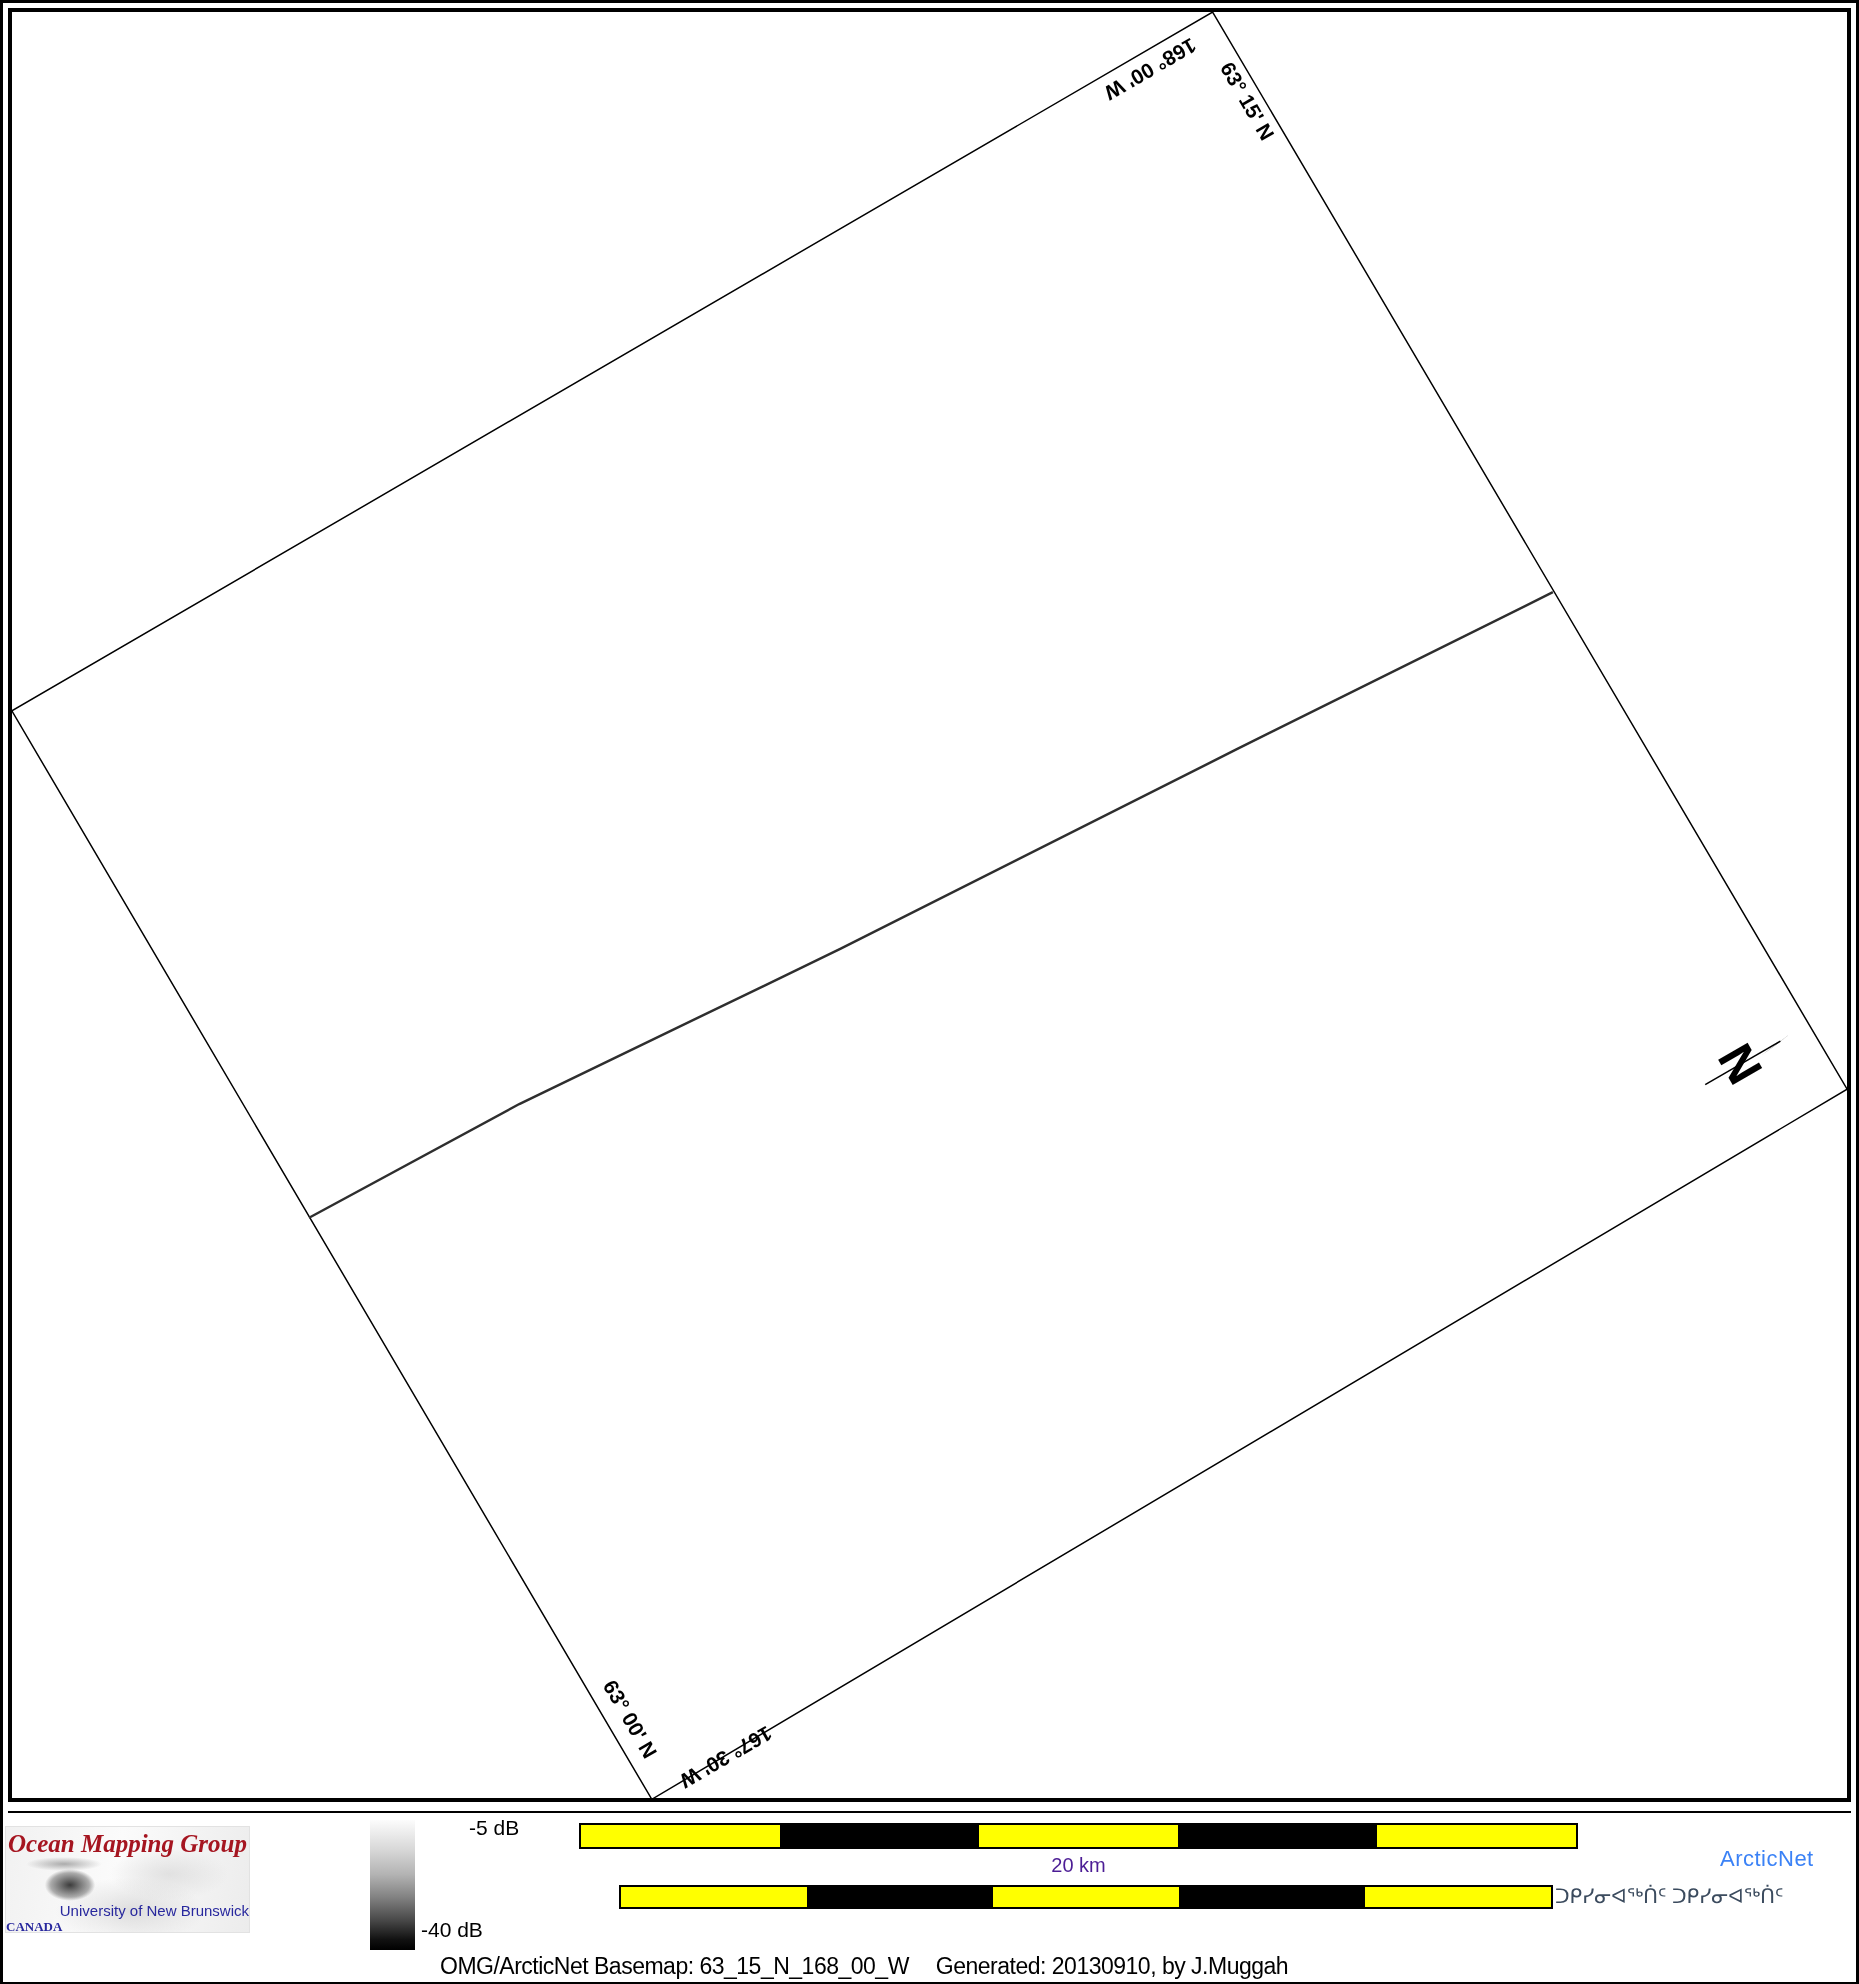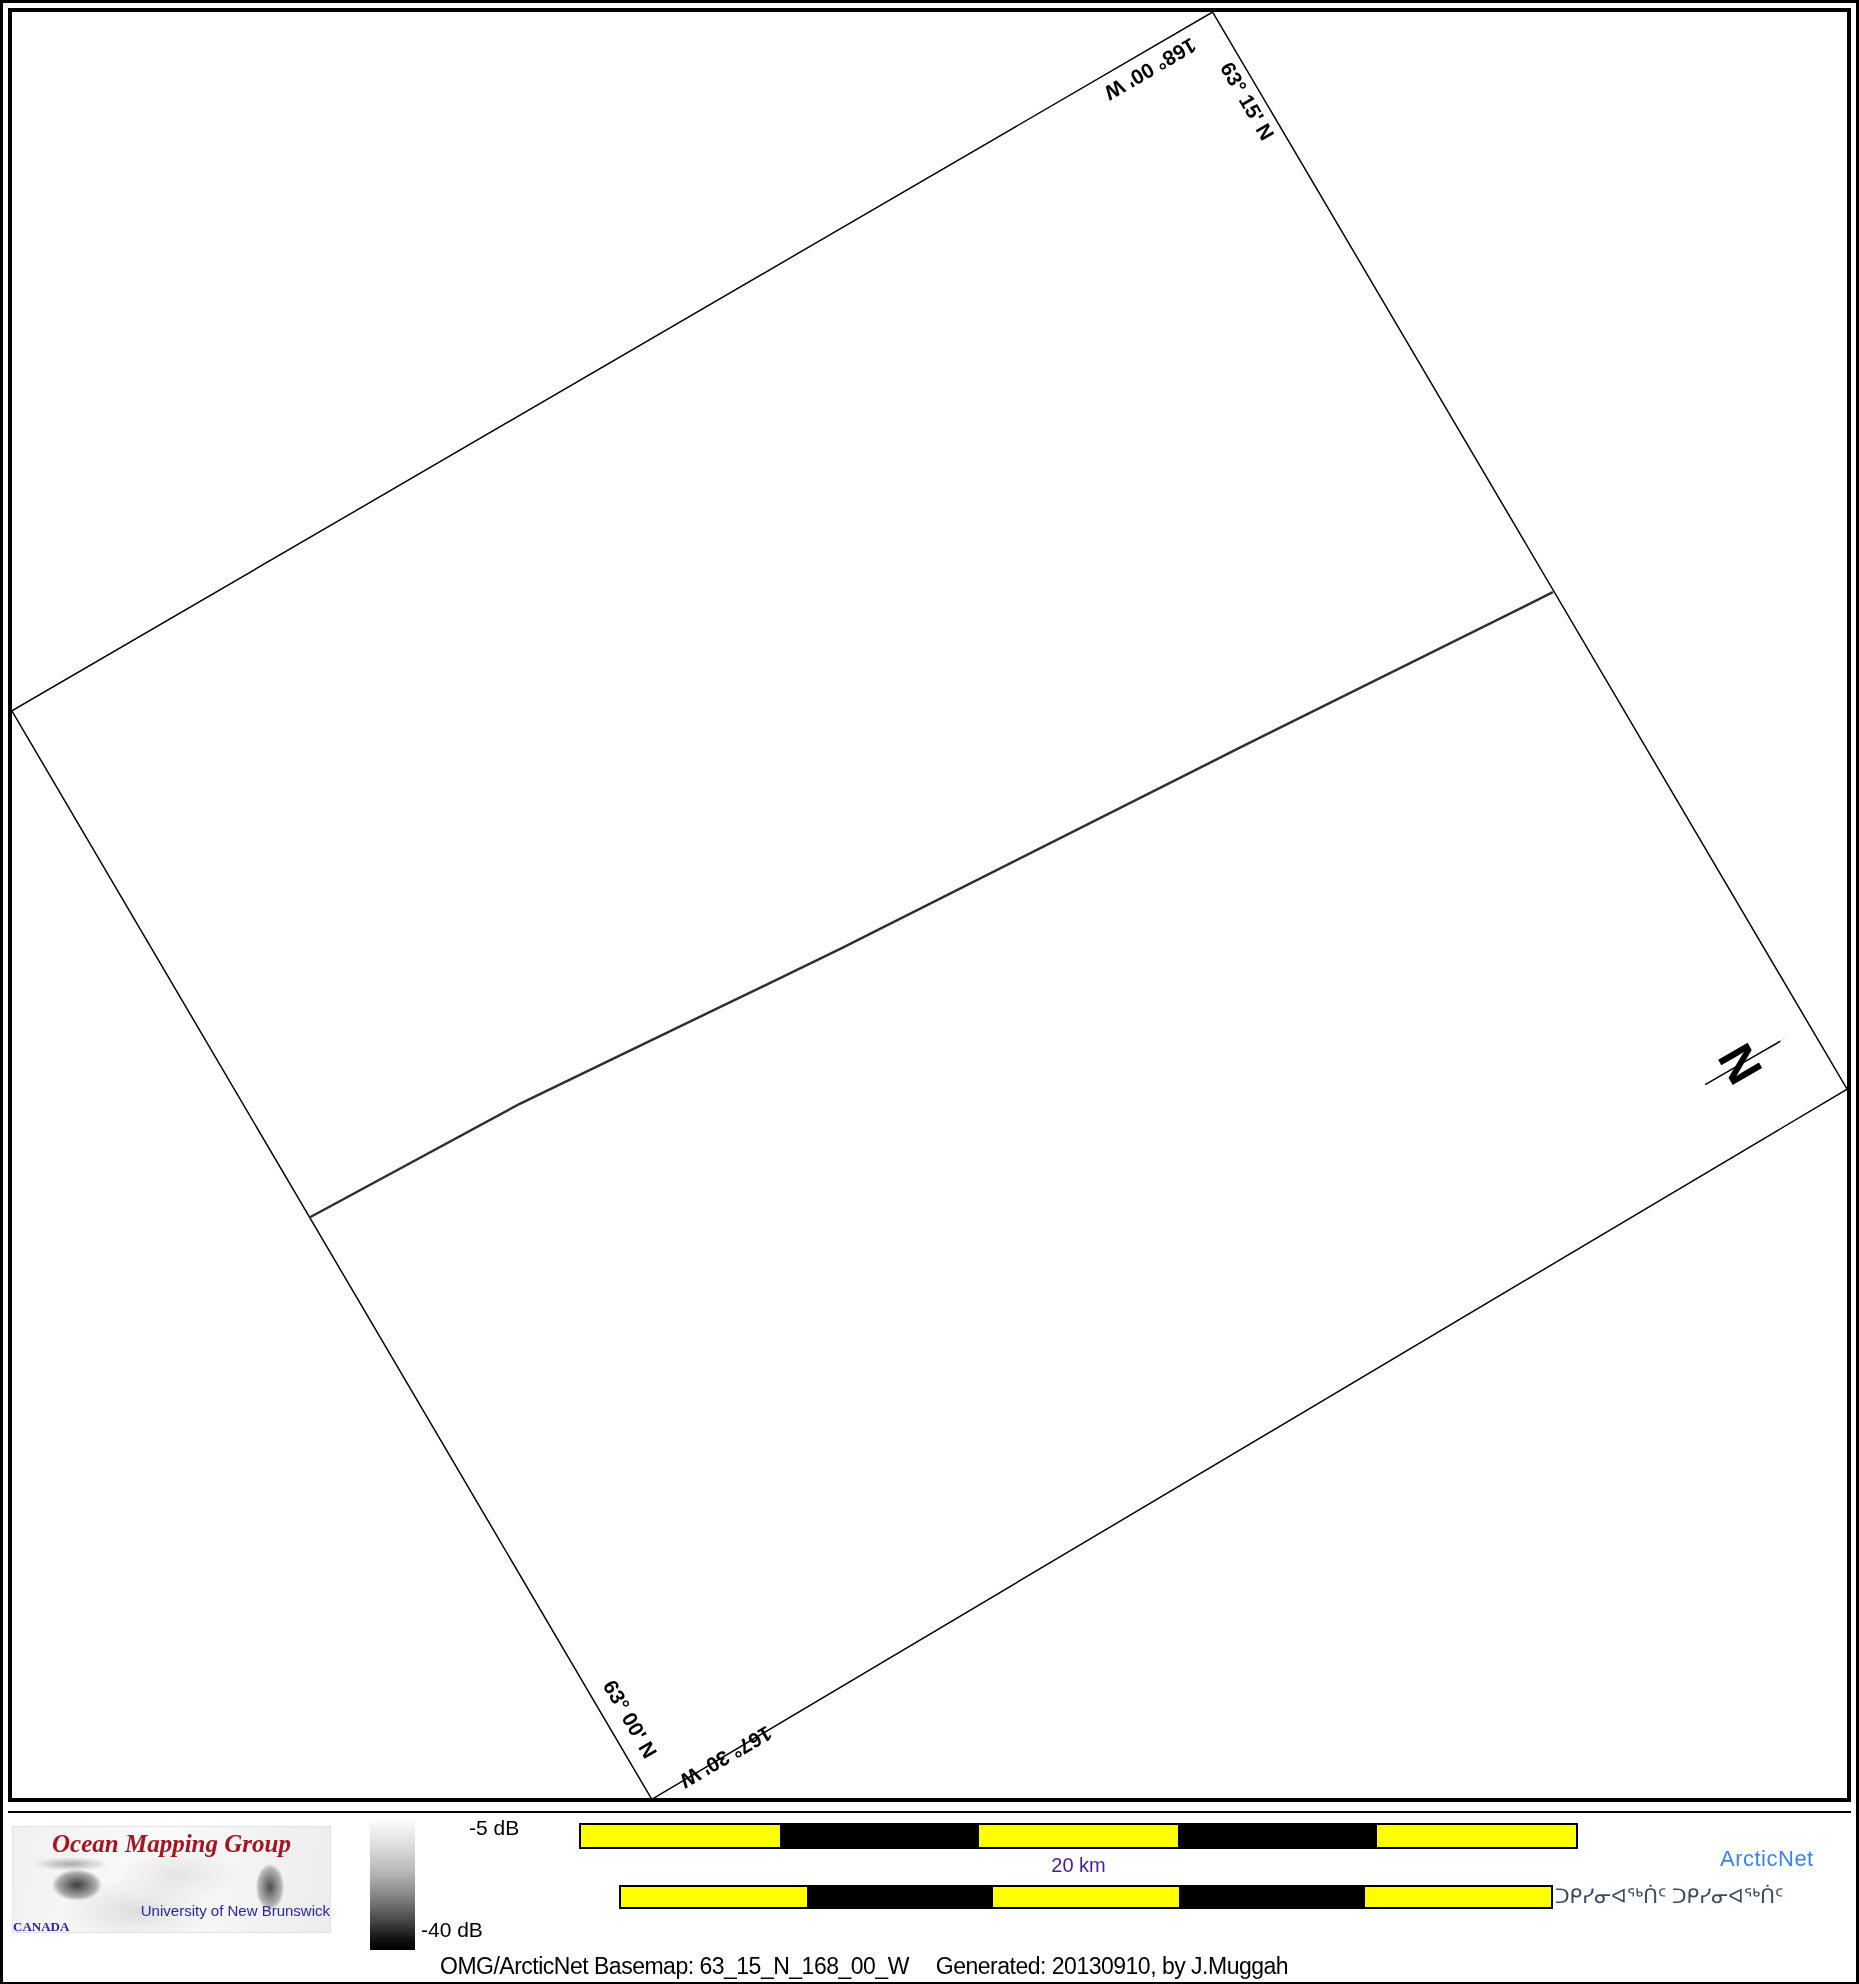--- a/index.html
+++ b/index.html
@@ -17,21 +17,21 @@
                  border:4px solid #000; pointer-events:none; }
   .separator   { position:absolute; left:8.4px; right:8.4px; top:1811px; height:2px; background:#000; }
 
   
   .map-svg { position:absolute; left:0; top:0; width:1859px; height:1985px; }
   .map-svg text { font-family:"Liberation Sans", sans-serif; font-weight:bold; fill:#000; }
   .corner-label { font-size:42px; }
   .north-n { font-size:100px; }
 
   
-  .omg-logo { position:absolute; left:12px; top:1826px; width:319px; height:107px;
+  .omg-logo { position:absolute; left:5px; top:1826px; width:245px; height:107px;
     border:0.5px solid #e2e2e2;
     background:
       radial-gradient(ellipse 35px 22px at 64px 58px, rgba(40,40,40,.9), rgba(80,80,80,.45) 55%, transparent 72%),
       radial-gradient(ellipse 54px 10px at 58px 37px, rgba(110,110,110,.55), transparent 70%),
       radial-gradient(ellipse 19px 31px at 257px 60px, rgba(50,50,50,.85), rgba(90,90,90,.4) 60%, transparent 75%),
       radial-gradient(ellipse 79px 35px at 163px 47px, rgba(205,205,205,.5), transparent 75%),
       radial-gradient(ellipse 99px 45px at 124px 84px, rgba(188,188,188,.45), transparent 75%),
       linear-gradient(100deg, #f1f1f1, #fbfbfb 45%, #ececec);
   }
   .omg-title { position:absolute; left:0; right:0; top:3px; text-align:center;

